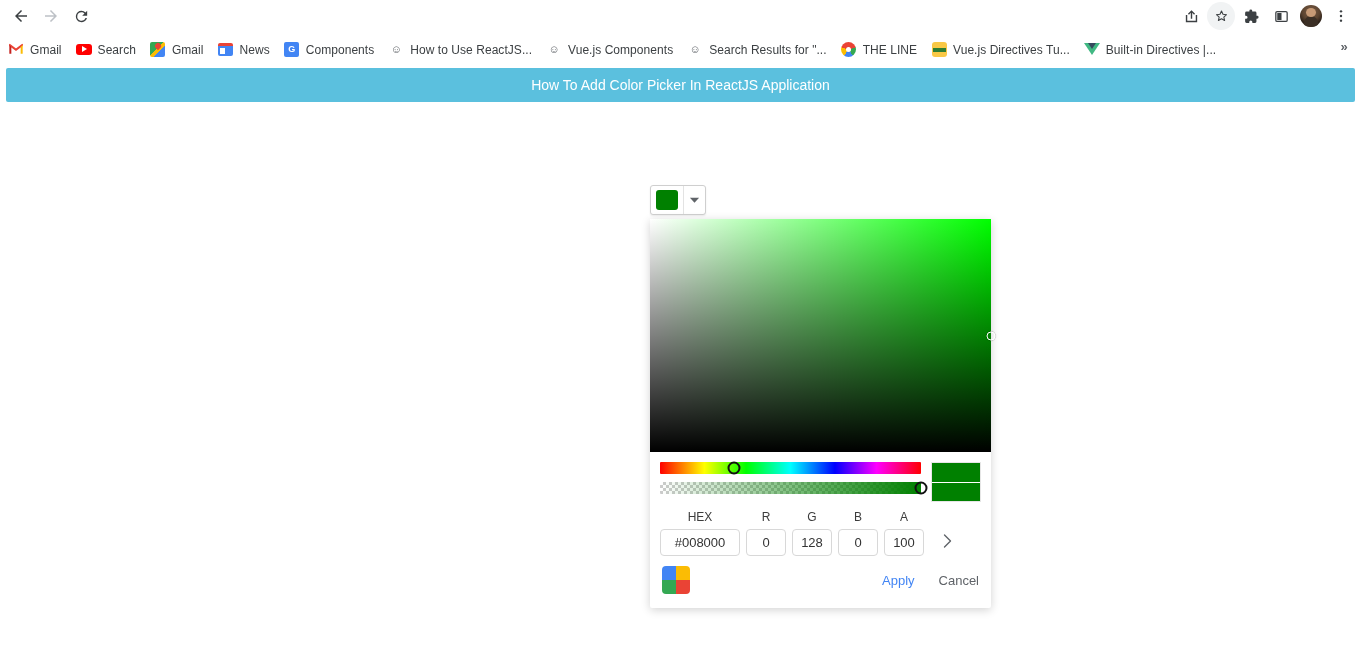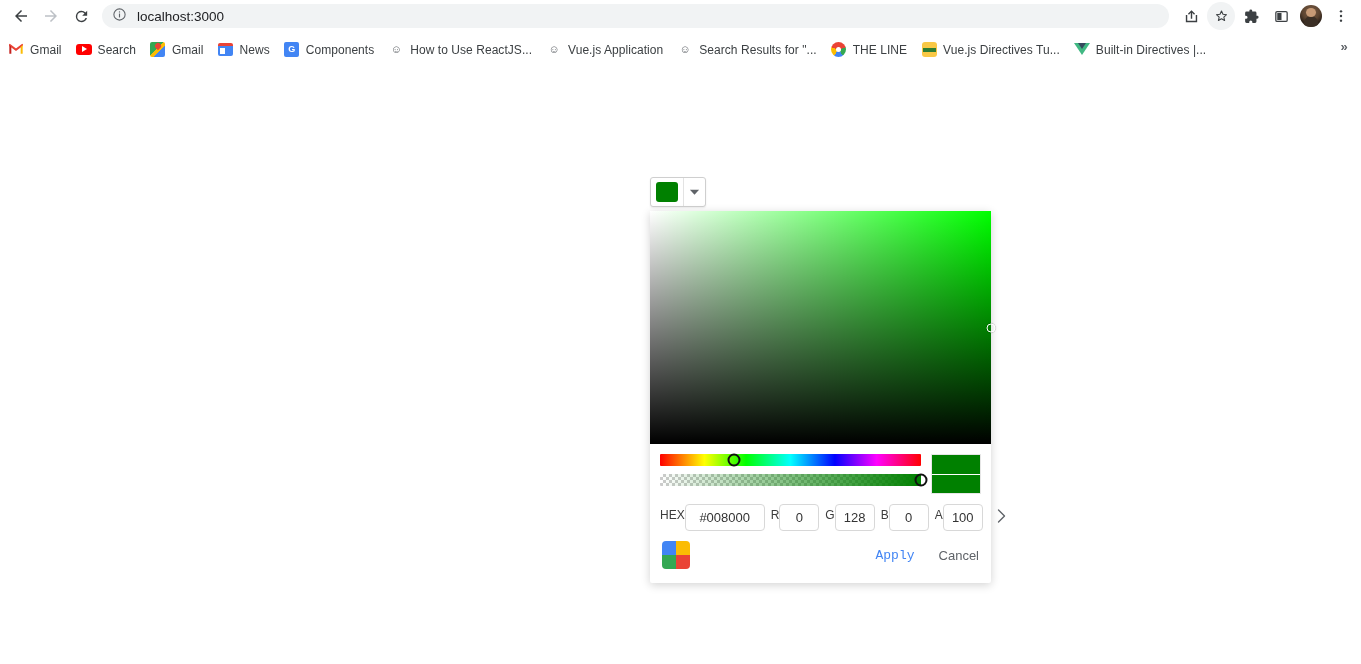--- a/index.html
+++ b/index.html
@@ -302,21 +302,21 @@
   .preview-half + .preview-half { border-top: 1px solid #ffffff; }
 
   
   .fields {
     display: flex;
     align-items: flex-end;
     padding: 4px 10px 0 10px;
   }
   .field {
     display: flex;
-    flex-direction: row;
+    flex-direction: column;
     align-items: center;
     margin-right: 6px;
   }
   .field-label {
     font-size: 12px;
     color: #3c3c3c;
     margin-bottom: 5px;
     line-height: 14px;
   }
   .field-input {
@@ -353,21 +353,21 @@
     display: grid;
     grid-template-columns: 1fr 1fr;
     grid-template-rows: 1fr 1fr;
   }
   .footer-actions { margin-left: auto; display: flex; align-items: center; }
   .btn-apply {
     font-size: 13px;
     color: #4285f4;
     margin-right: 24px;
     background: none; border: none;
-    font-family: Liberation Mono, monospace;
+    font-family: Liberation Sans, sans-serif;
   }
   .btn-cancel {
     font-size: 13px;
     color: #5f6368;
     background: none; border: none;
     font-family: "Liberation Sans", sans-serif;
   }
 </style>
 </head>
 <body>
@@ -383,30 +383,20 @@
     <svg width="18" height="18" viewBox="0 0 24 24">
       <path d="M4 11h12.2l-5.6-5.6L12 4l8 8-8 8-1.4-1.4 5.6-5.6H4z" fill="#bdc1c6"></path>
     </svg>
   </div>
   <div class="nav-btn">
     <svg width="17" height="17" viewBox="0 0 24 24">
       <path d="M17.65 6.35A7.96 7.96 0 0 0 12 4a8 8 0 1 0 7.73 10h-2.08A6 6 0 1 1 12 6c1.66 0 3.14.69 4.22 1.78L13 11h7V4z" fill="#3c4043"></path>
     </svg>
   </div>
 
-  <div class="omnibox">
-    <span class="info-icon">
-      <svg width="15" height="15" viewBox="0 0 24 24">
-        <circle cx="12" cy="12" r="9" fill="none" stroke="#5f6368" stroke-width="1.7"></circle>
-        <rect x="11.1" y="10.5" width="1.8" height="6.2" fill="#5f6368"></rect>
-        <circle cx="12" cy="7.8" r="1.1" fill="#5f6368"></circle>
-      </svg>
-    </span>
-    <span class="omnibox-url">localhost:3000</span>
-  </div>
 
   <div class="toolbar-right">
     <div class="tb-icon">
       <svg width="17" height="17" viewBox="0 0 24 24">
         <path d="M4 10v10h16V10h-2v8H6v-8z" fill="#3c4043"></path>
         <path d="M12 3l5 5-1.4 1.4L13 6.8V15h-2V6.8L8.4 9.4 7 8z" fill="#3c4043"></path>
       </svg>
     </div>
     <div class="tb-icon" style="background:#f1f3f4;">
       <svg width="17" height="17" viewBox="0 0 24 24">
@@ -484,21 +474,21 @@
     <span class="bm-ico">
         <span class="fav-generic">☺</span>
       </span>
     <span class="bm-label">How to Use ReactJS...</span>
   </div>
 
   <div class="bm">
     <span class="bm-ico">
         <span class="fav-generic">☺</span>
       </span>
-    <span class="bm-label">Vue.js Application</span>
+    <span class="bm-label">Vue.js Components</span>
   </div>
 
   <div class="bm">
     <span class="bm-ico">
         <span class="fav-generic">☺</span>
       </span>
     <span class="bm-label">Search Results for "...</span>
   </div>
 
   <div class="bm">
@@ -520,20 +510,23 @@
         <span class="fav-vue"></span>
       </span>
     <span class="bm-label">Built-in Directives |...</span>
   </div>
 
   <div class="bm-overflow">»</div>
 </div>
 
 <div class="page">
 
+  <div class="page-banner" style="background: rgb(91, 192, 222); color: rgb(255, 255, 255);">
+    <span>How To Add Color Picker In ReactJS Application</span>
+  </div>
 
   <div class="swatch-trigger">
     <span class="swatch-color" id="trigger-swatch" style="background: rgb(0, 128, 0);"></span>
     <span class="swatch-divider"></span>
     <span class="swatch-caret">
       <svg width="11" height="8" viewBox="0 0 12 8">
         <path d="M1 1.5h10L6 7z" fill="#5f6368"></path>
       </svg>
     </span>
   </div>

